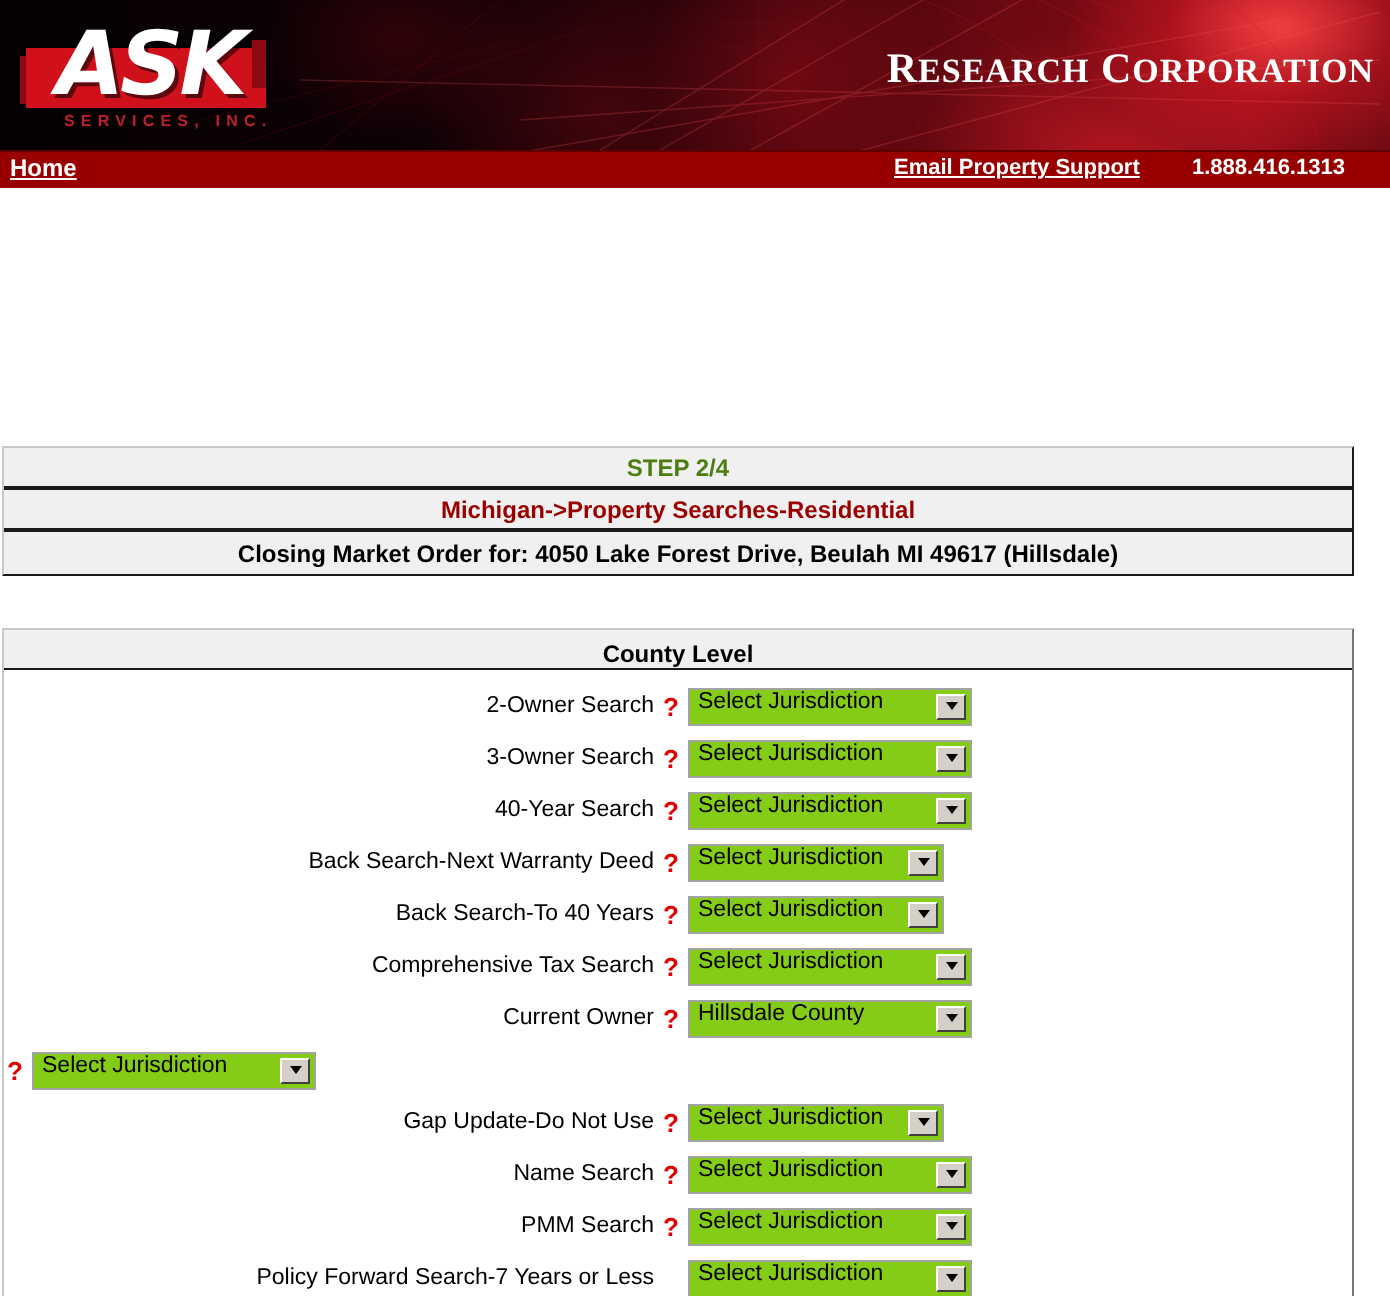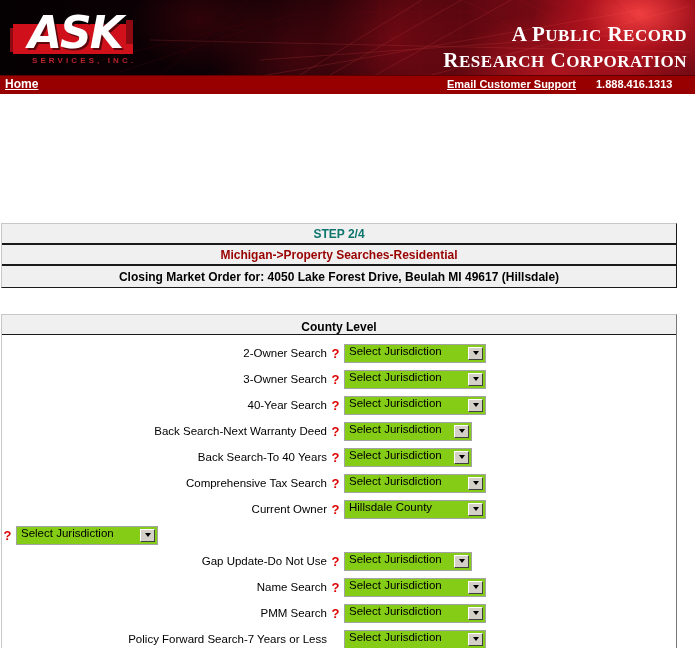--- a/index.html
+++ b/index.html
@@ -172,21 +172,21 @@
     height: 21px;
     background: #f0f0f0;
     border-bottom: 2px solid #1a1a1a;
     display: flex;
     align-items: center;
     justify-content: center;
     box-sizing: border-box;
   }
   .hdr-row:last-child { border-bottom: none; }
   .hdr-step {
-    color: #0f766e;
+    color: #4d7c0f;
     font-size: 12px;
     font-weight: bold;
   }
   .hdr-bread {
     color: #990000;
     font-size: 12px;
     font-weight: bold;
   }
   .hdr-order {
     color: #000000;
@@ -332,28 +332,27 @@
 
     <div class="ask-logo">
       <div class="ask-bar-l"></div>
       <div class="ask-bar"></div>
       <div class="ask-bar-r"></div>
       <div class="ask-text">ASK</div>
       <div class="ask-sub">SERVICES, INC.</div>
     </div>
 
     <div class="tagline">
-      <div><span><span>A</span><span class="sc"></span><span> </span><span>P</span><span class="sc">UBLIC</span><span> </span><span>R</span><span class="sc">ECORD</span></span></div>
       <div><span><span>R</span><span class="sc">ESEARCH</span><span> </span><span>C</span><span class="sc">ORPORATION</span></span></div>
     </div>
   </div>
 
   <div class="navbar">
     <a class="nav-home">Home</a>
-    <a class="nav-email">Email Customer Support</a>
+    <a class="nav-email">Email Property Support</a>
     <span class="nav-phone">1.888.416.1313</span>
   </div>
 
   <div class="content">
 
     <div class="hdr-table">
       <div class="hdr-row">
         <span class="hdr-step">STEP 2/4</span>
       </div>
       <div class="hdr-row">

